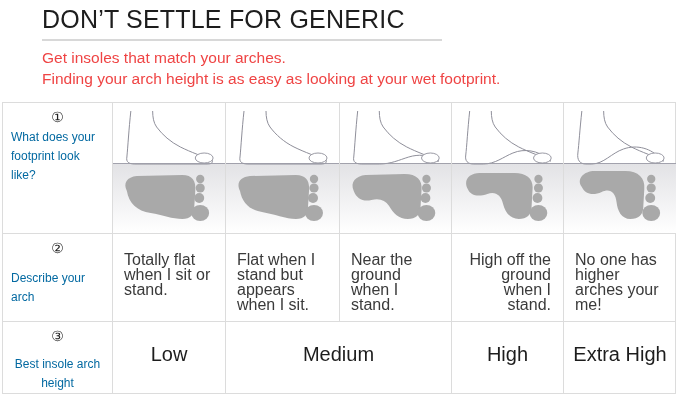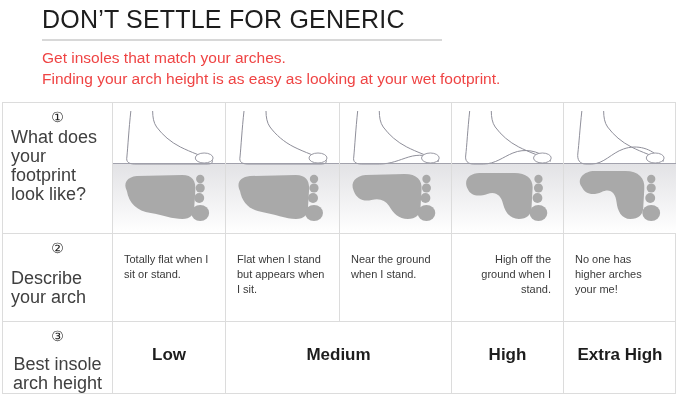--- a/index.html
+++ b/index.html
@@ -58,23 +58,23 @@
     align-items:flex-start;
   }
   .step-num{
     align-self:center;
     font-size:14px;
     line-height:17px;
     color:#222;
     margin-bottom:2px;
   }
   .label-text{
-    font-size:18px;
+    font-size:12px;
     line-height:19px;
-    color:#404040;
+    color:#0369a1;
   }
   .row-desc .label-cell,.row-best .label-cell{justify-content:flex-start;}
   .row-desc .label-text{margin-top:10px;}
   .row-best .label-text{margin-top:8px;text-align:center;}
 
   .cells{display:flex;flex:1 1 auto;min-width:0;}
   .cell{
     box-sizing:border-box;
     border-right:1px solid #dcdcdc;
     min-width:0;position:relative;
@@ -89,37 +89,36 @@
   .c4{flex:0 0 112px;text-align:right;}
   .c5{flex:0 0 112px;}
   
   .c23{flex:0 0 226px;text-align:right;}
 
   
   .illus{width:100%;height:100%;display:block;}
 
   
   .desc{
-    font-size:11px;
+    font-size:16px;
     line-height:15px;
     color:#3a3a3a;
     padding:18px 12px 0 11px;
   }
 
   
   .best{
     height:100%;
     display:flex;
     align-items:center;
     justify-content:center;
-    font-size:17px;
+    font-size:20px;
     color:#1d1d1d;
     padding-bottom:6px;
     box-sizing:border-box;
-    font-weight:bold;
   }
 </style>
 </head>
 <body>
 
 <div class="page">
 
   <div class="header">
     <div class="title">DON’T SETTLE FOR GENERIC</div>
     <div class="title-rule"></div>

